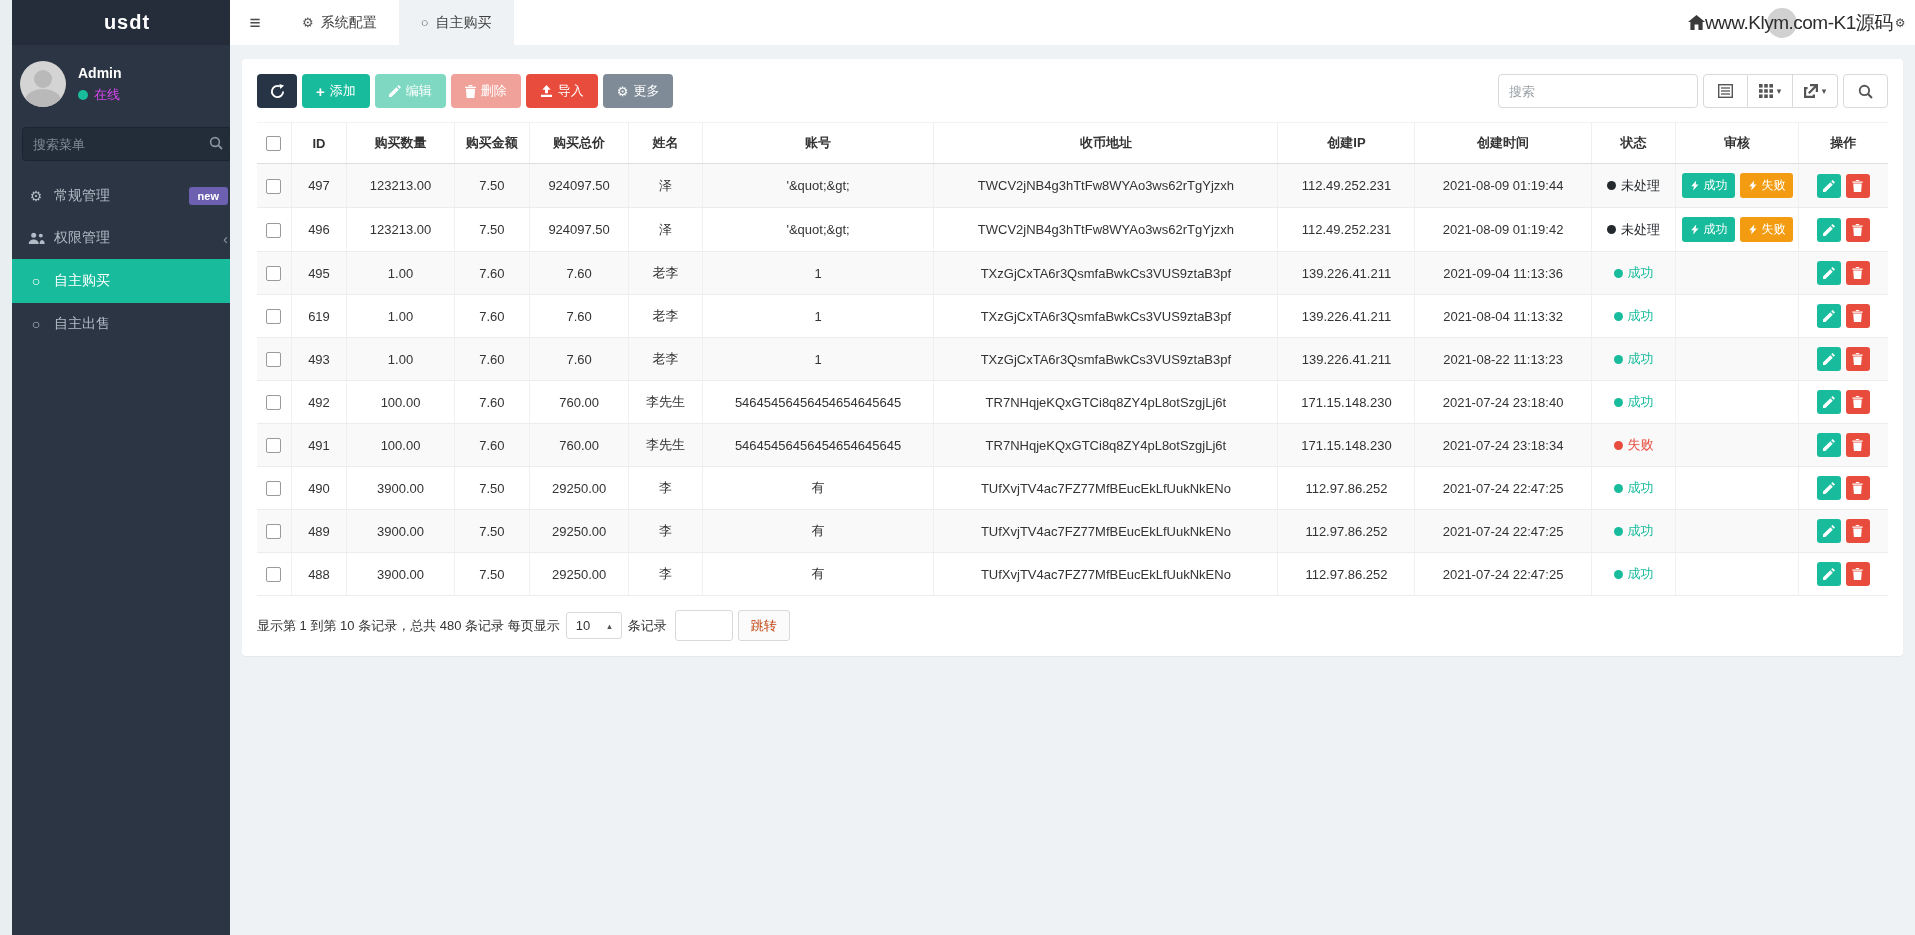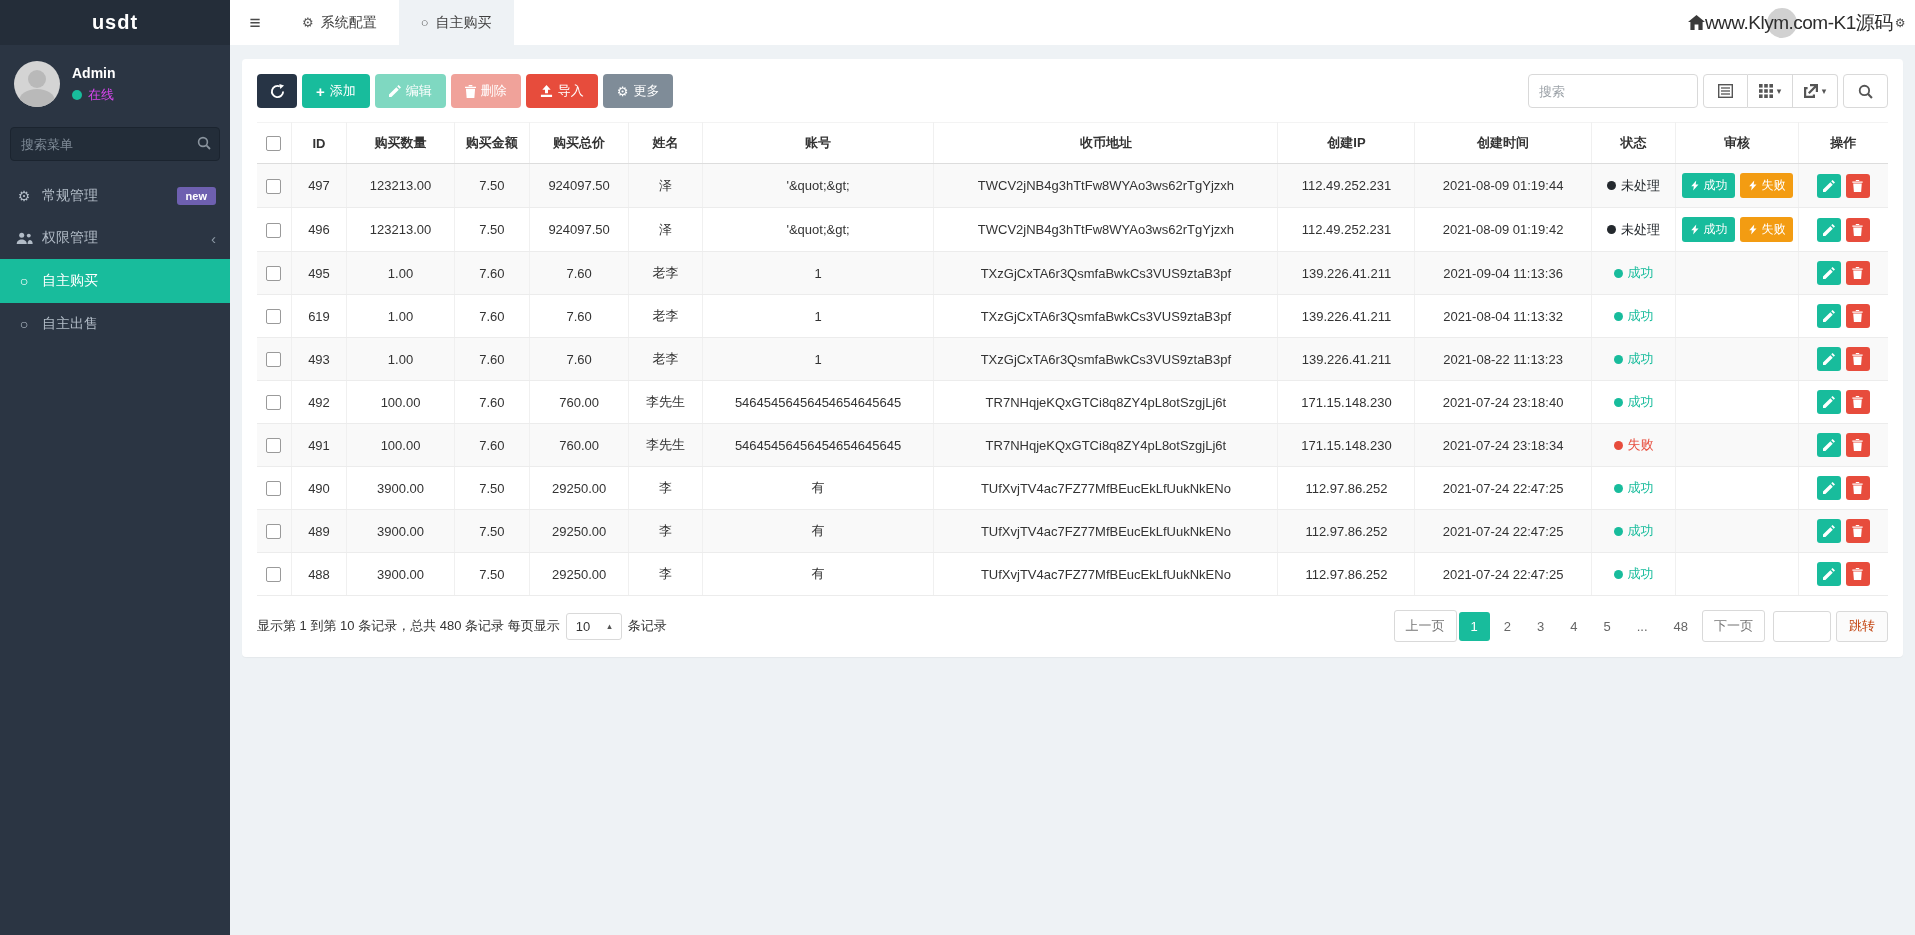--- a/index.html
+++ b/index.html
@@ -1,22 +1,22 @@
 <!DOCTYPE html>
 <html><head>
 <meta charset="utf-8">
 <style>
   * { margin:0; padding:0; box-sizing:border-box; }
   html,body { width:1915px; height:935px; overflow:hidden; font-family:"Liberation Sans", sans-serif; background:#e9eef1; }
 
   
-  .sidebar { position:absolute; left:0; top:0; width:230px; height:935px; background:#2b3543; color:#aab6c2; }
+  .sidebar { position:absolute; left:12px; top:0; width:230px; height:935px; background:#2b3543; color:#aab6c2; }
   .logo { height:45px; background:#242d39; display:flex; align-items:center; justify-content:center;
           color:#fff; font-size:20px; font-weight:bold; letter-spacing:1px; }
-  .userpanel { display:flex; align-items:center; padding:16px 14px 12px 14px; }
+  .userpanel { display:flex; align-items:center; padding:16px 14px 12px 8px; }
   .avatar { width:46px; height:46px; border-radius:50%; background:#d4d4d4; overflow:hidden; flex:0 0 46px; position:relative; }
   .avatar .head { position:absolute; left:14px; top:9px; width:18px; height:18px; border-radius:50%; background:#b9b9b9; }
   .avatar .body { position:absolute; left:5px; top:28px; width:36px; height:24px; border-radius:50% 50% 0 0; background:#b9b9b9; }
   .userinfo { margin-left:12px; }
   .username { color:#fff; font-weight:bold; font-size:14px; margin-bottom:5px; }
   .userstatus { font-size:13px; color:#d946ef; display:flex; align-items:center; gap:6px; }
   .dot-online { width:10px; height:10px; border-radius:50%; background:#18bc9c; display:inline-block; }
   .menusearch { margin:8px 10px 14px 10px; position:relative; }
   .menusearch input { width:100%; height:34px; background:#232d39; border:1px solid #1b242f; border-radius:4px;
                       color:#cfd8df; font-size:13px; padding:0 30px 0 10px; outline:none; font-family:inherit; }
@@ -52,21 +52,21 @@
          display:inline-flex; align-items:center; justify-content:center; gap:5px; padding:0 14px; cursor:pointer; margin-right:5px; }
   .btn-refresh { background:#273445; width:40px; padding:0; }
   .btn-add { background:#18bc9c; }
   .btn-edit { background:#7fd8c1; cursor:default; }
   .btn-del { background:#f0a29a; cursor:default; }
   .btn-import { background:#e74c3c; }
   .btn-more { background:#7f8c98; }
   .btn .plus { font-size:15px; font-weight:bold; line-height:1; }
 
   .toolbar-right { margin-left:auto; display:flex; align-items:center; }
-  .search-box { width:170px; height:34px; border:1px solid #d9d9d9; border-radius:4px; font-size:13px;
+  .search-box { width:200px; height:34px; border:1px solid #d9d9d9; border-radius:4px; font-size:13px;
                 padding:0 10px; outline:none; color:#333; font-family:inherit; }
   .search-box::placeholder { color:#9aa0a6; }
   .btn-group { display:flex; margin-left:5px; }
   .tool-btn { width:45px; height:34px; background:#fff; border:1px solid #d9d9d9; display:inline-flex;
               align-items:center; justify-content:center; gap:4px; cursor:pointer; color:#555; }
   .btn-group .tool-btn + .tool-btn { border-left:none; }
   .btn-group .tool-btn:first-child { border-radius:4px 0 0 4px; }
   .btn-group .tool-btn:last-child { border-radius:0 4px 4px 0; }
   .tool-btn.single { border-radius:4px; margin-left:5px; }
   .caret { font-size:9px; color:#555; }
@@ -594,29 +594,18 @@
     </table>
 
     <div class="tfooter">
       <span>显示第 1 到第 10 条记录，总共 480 条记录 每页显示</span>
       <span class="pagesize">
         <span>10</span>
         <span class="caret">▴</span>
       </span>
       <span>条记录</span>
 
-      <div class="pagination" id="pagination">
-          <div class="page-item pnav">上一页</div>
-          <div class="page-item active">1</div>
-          <div class="page-item">2</div>
-          <div class="page-item">3</div>
-          <div class="page-item">4</div>
-          <div class="page-item">5</div>
-          <div class="page-item ellipsis">...</div>
-          <div class="page-item">48</div>
-          <div class="page-item pnav">下一页</div>
-        </div>
       <input class="jump-input" type="text" style="">
       <button class="jump-btn">跳转</button>
     </div>
 
   </div>
 </div>
 
 </body></html>

